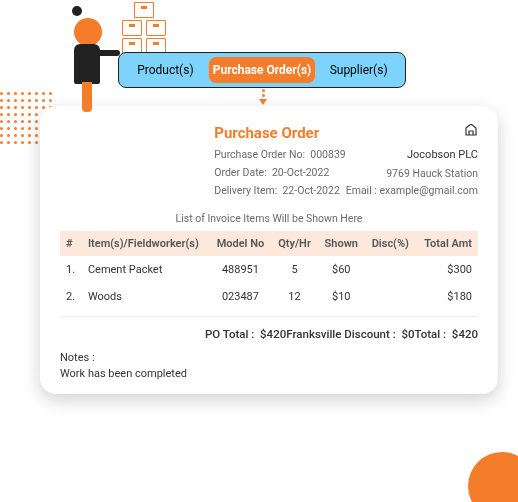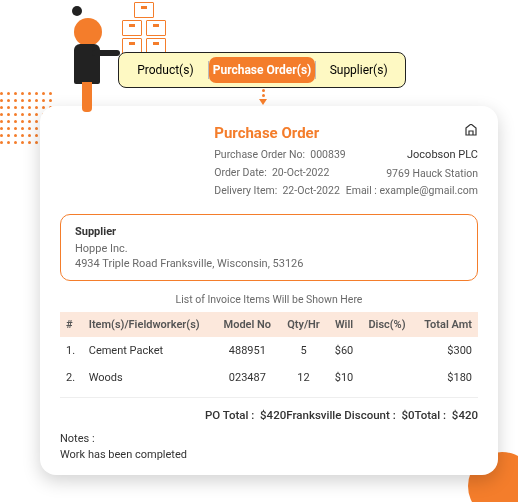--- a/index.html
+++ b/index.html
@@ -85,21 +85,21 @@
     margin-right: 4px;
   }
 
   
   .tabs {
     position: absolute;
     left: 118px; top: 52px;
     width: 288px;
     border: 1.5px solid #222;
     border-radius: 8px;
-    background: #fef9c3;
+    background: #7dd3fc;
     display: flex;
     align-items: center;
     padding: 4px;
     z-index: 4;
     font-size: 12px;
   }
   .tab {
     flex: 1;
     text-align: center;
     padding: 6px 4px;
@@ -312,36 +312,31 @@
       </span>
       <div class="company-name">Jocobson PLC</div>
       <div>9769 Hauck Station</div>
       <div>
         <span>Email :</span>
         <span>example@gmail.com</span>
       </div>
     </div>
   </div>
 
-  <div class="supplier-box">
-    <div class="supplier-title">Supplier</div>
-    <div class="supplier-name">Hoppe Inc.</div>
-    <div class="supplier-addr">4934 Triple Road Franksville, Wisconsin, 53126</div>
-  </div>
 
   <div class="invoice-note">List of Invoice Items Will be Shown Here</div>
 
   <table class="table">
     <thead>
       <tr>
         <th>#</th>
         <th>Item(s)/Fieldworker(s)</th>
         <th class="center">Model No</th>
         <th class="center">Qty/Hr</th>
-        <th class="center">Will</th>
+        <th class="center">Shown</th>
         <th class="center">Disc(%)</th>
         <th class="right">Total Amt</th>
       </tr>
     </thead>
     <tbody>
       <tr>
         <td>1.</td>
         <td>Cement Packet</td>
         <td class="center">488951</td>
         <td class="center">5</td>

